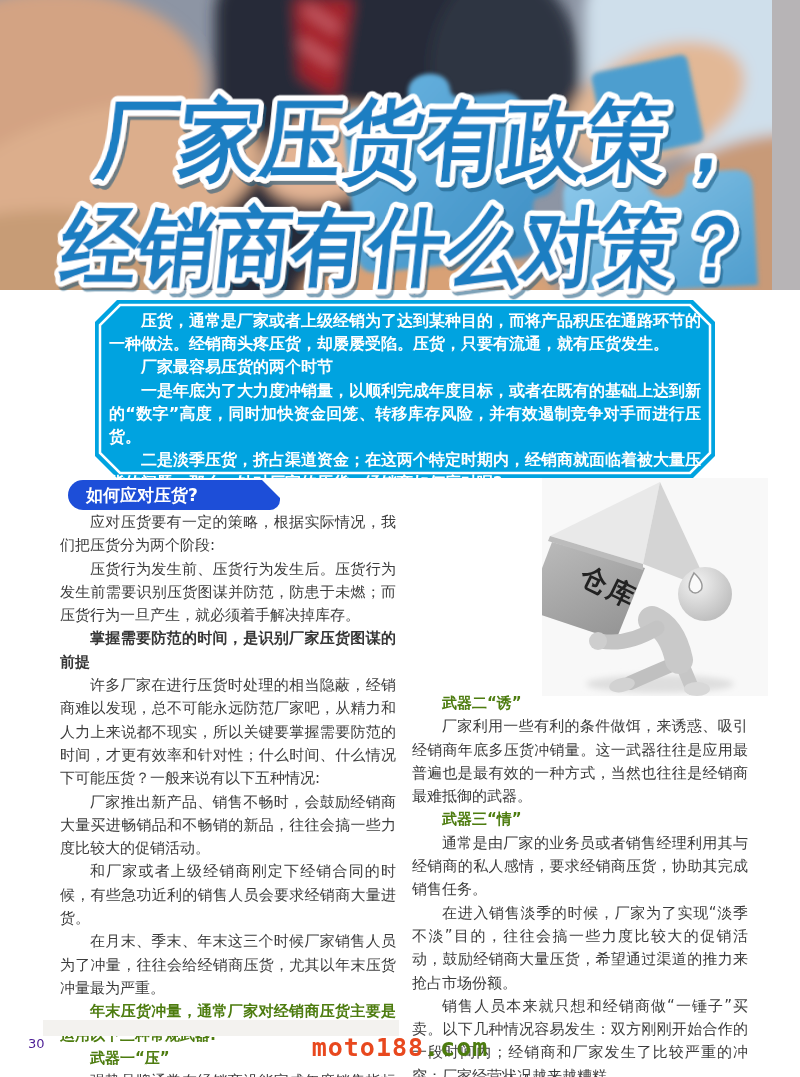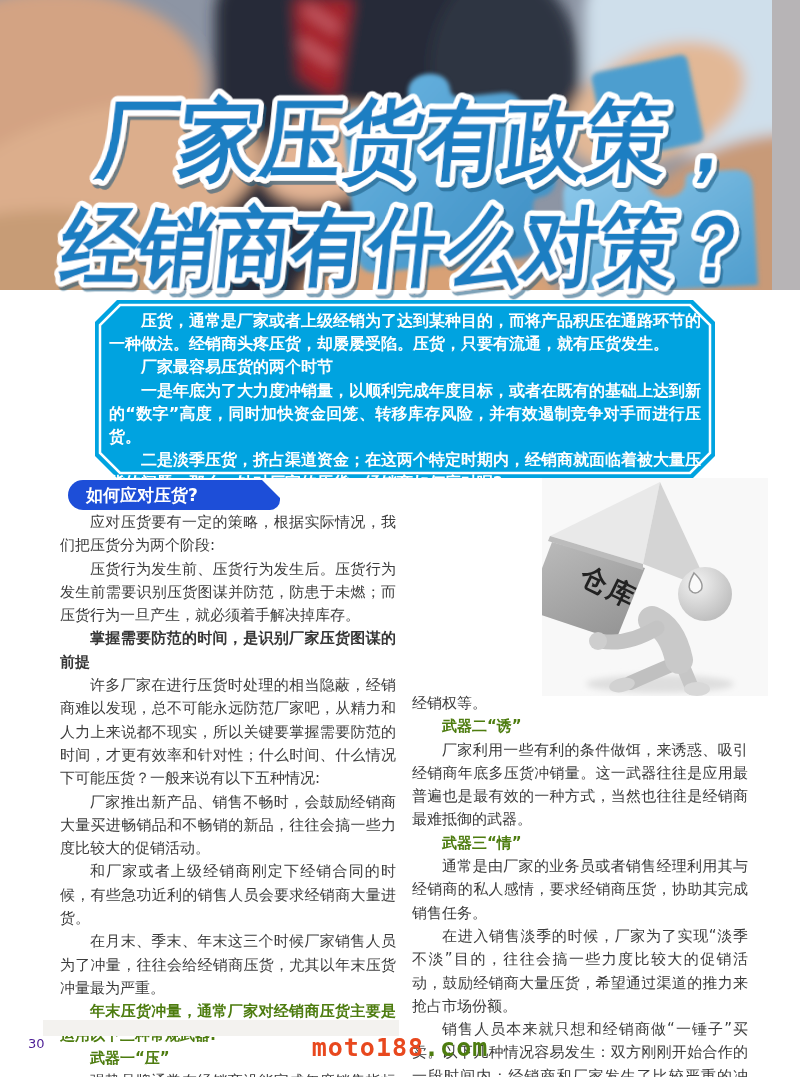--- a/index.html
+++ b/index.html
@@ -167,21 +167,20 @@
     <ellipse cx="155" cy="211" rx="13" ry="7" fill="#d8d8d8"></ellipse>
     <path d="M110,142 Q130,150 137,182" stroke="#c9c9c9" stroke-width="28" stroke-linecap="round" fill="none"></path>
     <path d="M115,150 Q85,168 58,163" stroke="#c4c4c4" stroke-width="15" stroke-linecap="round" fill="none"></path>
     <circle cx="56" cy="163" r="9" fill="#cecece"></circle>
     <circle cx="163" cy="116" r="27" fill="url(#hd)"></circle>
     <path d="M152,95 Q145,107 148,112 Q153,118 159,112 Q163,105 152,95 Z" fill="#fafafa" stroke="#999999" stroke-width="1.5"></path>
   </svg>
 </div>
 
 <div class="col col-right">
-  <p class="noindent">经销权等。</p>
   <p class="b-blue">武器二“诱”</p>
   <p>厂家利用一些有利的条件做饵，来诱惑、吸引经销商年底多压货冲销量。这一武器往往是应用最普遍也是最有效的一种方式，当然也往往是经销商最难抵御的武器。</p>
   <p class="b-blue">武器三“情”</p>
   <p>通常是由厂家的业务员或者销售经理利用其与经销商的私人感情，要求经销商压货，协助其完成销售任务。</p>
   <p>在进入销售淡季的时候，厂家为了实现“淡季不淡”目的，往往会搞一些力度比较大的促销活动，鼓励经销商大量压货，希望通过渠道的推力来抢占市场份额。</p>
   <p>销售人员本来就只想和经销商做“一锤子”买卖。以下几种情况容易发生：双方刚刚开始合作的一段时间内；经销商和厂家发生了比较严重的冲突；厂家经营状况越来越糟糕。</p>
 </div>
 
 <div class="footer-band"></div>
 <div class="page-num">30</div>

